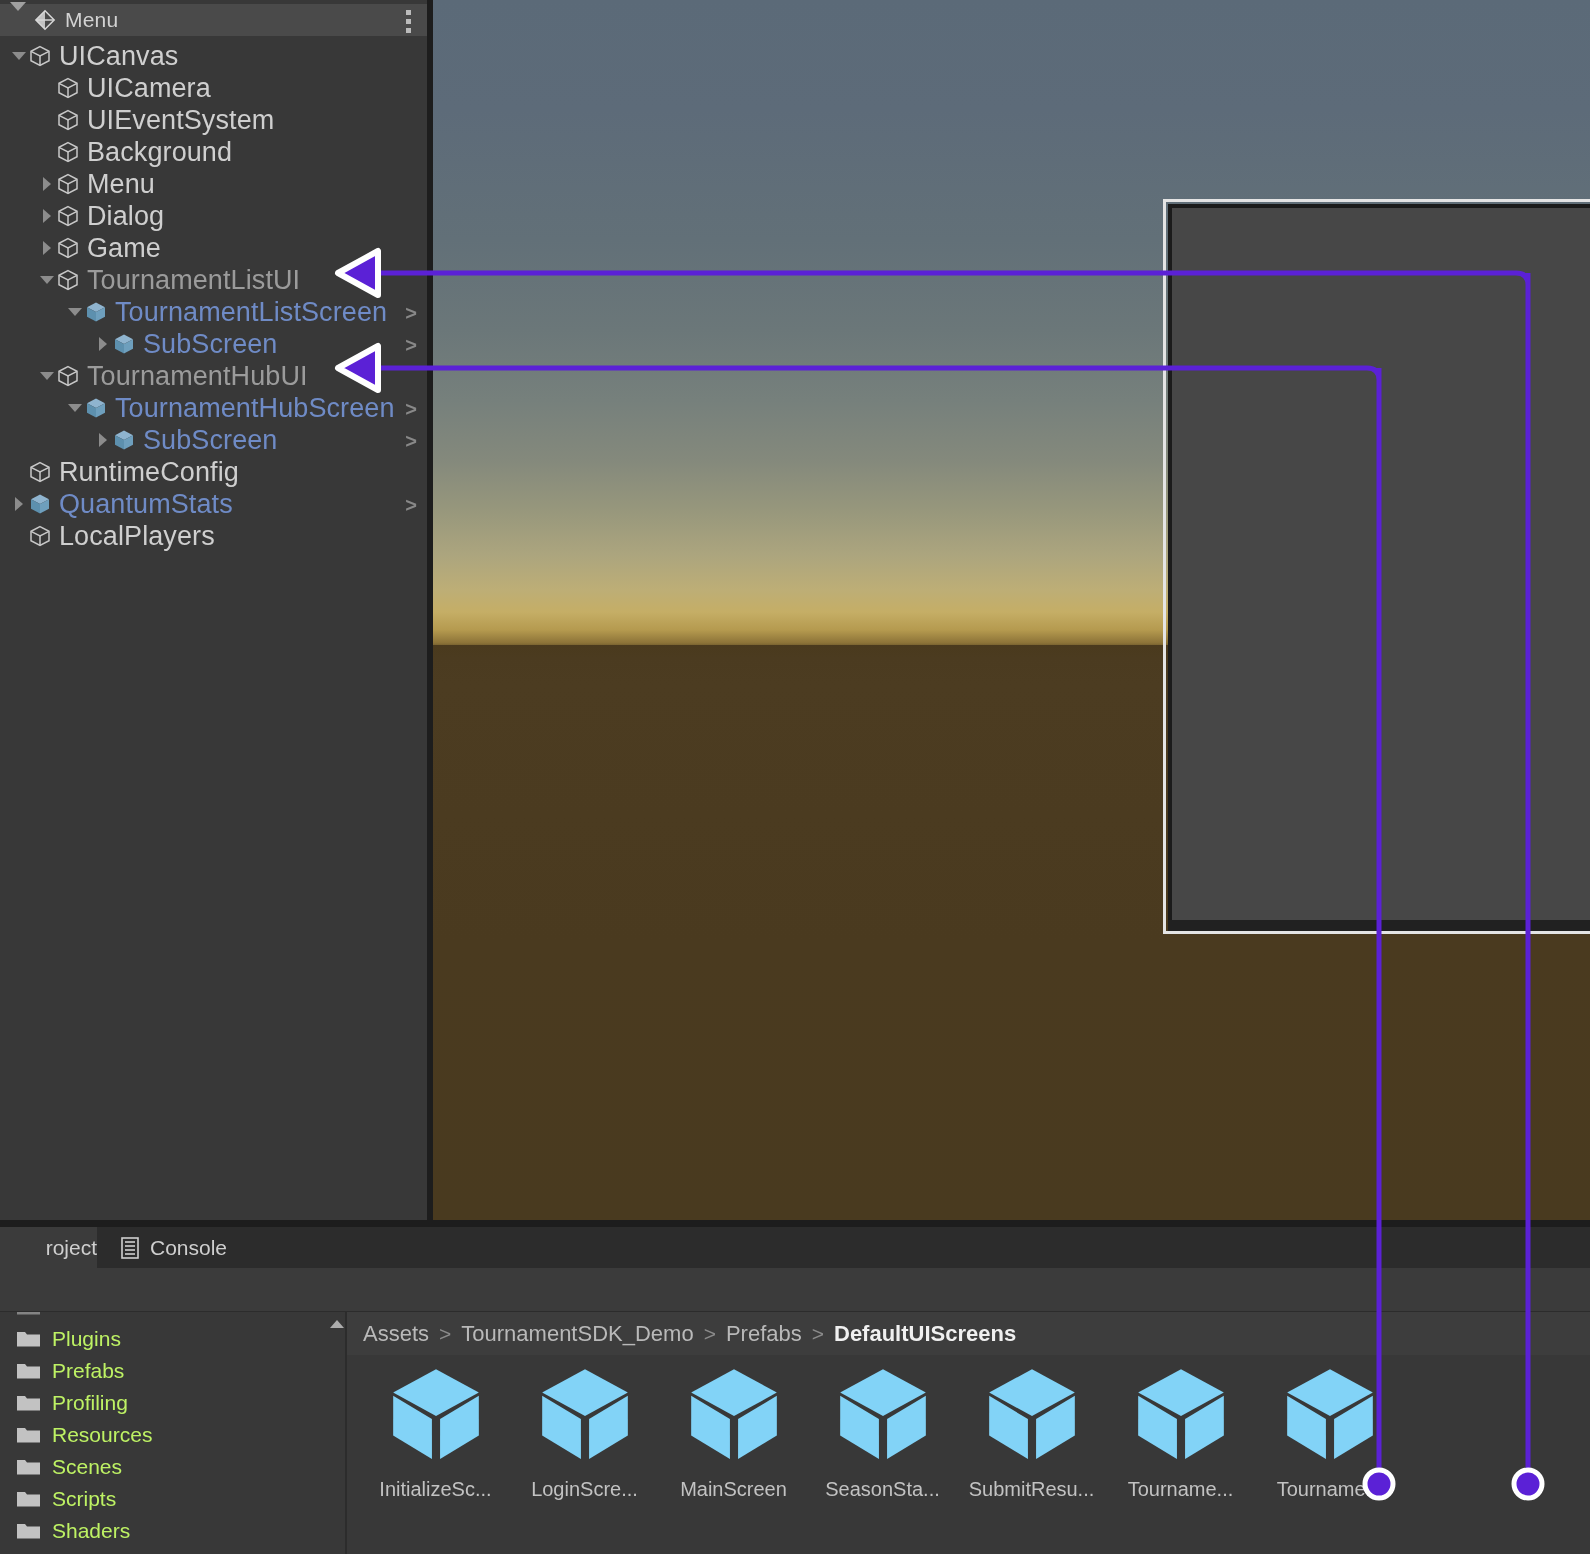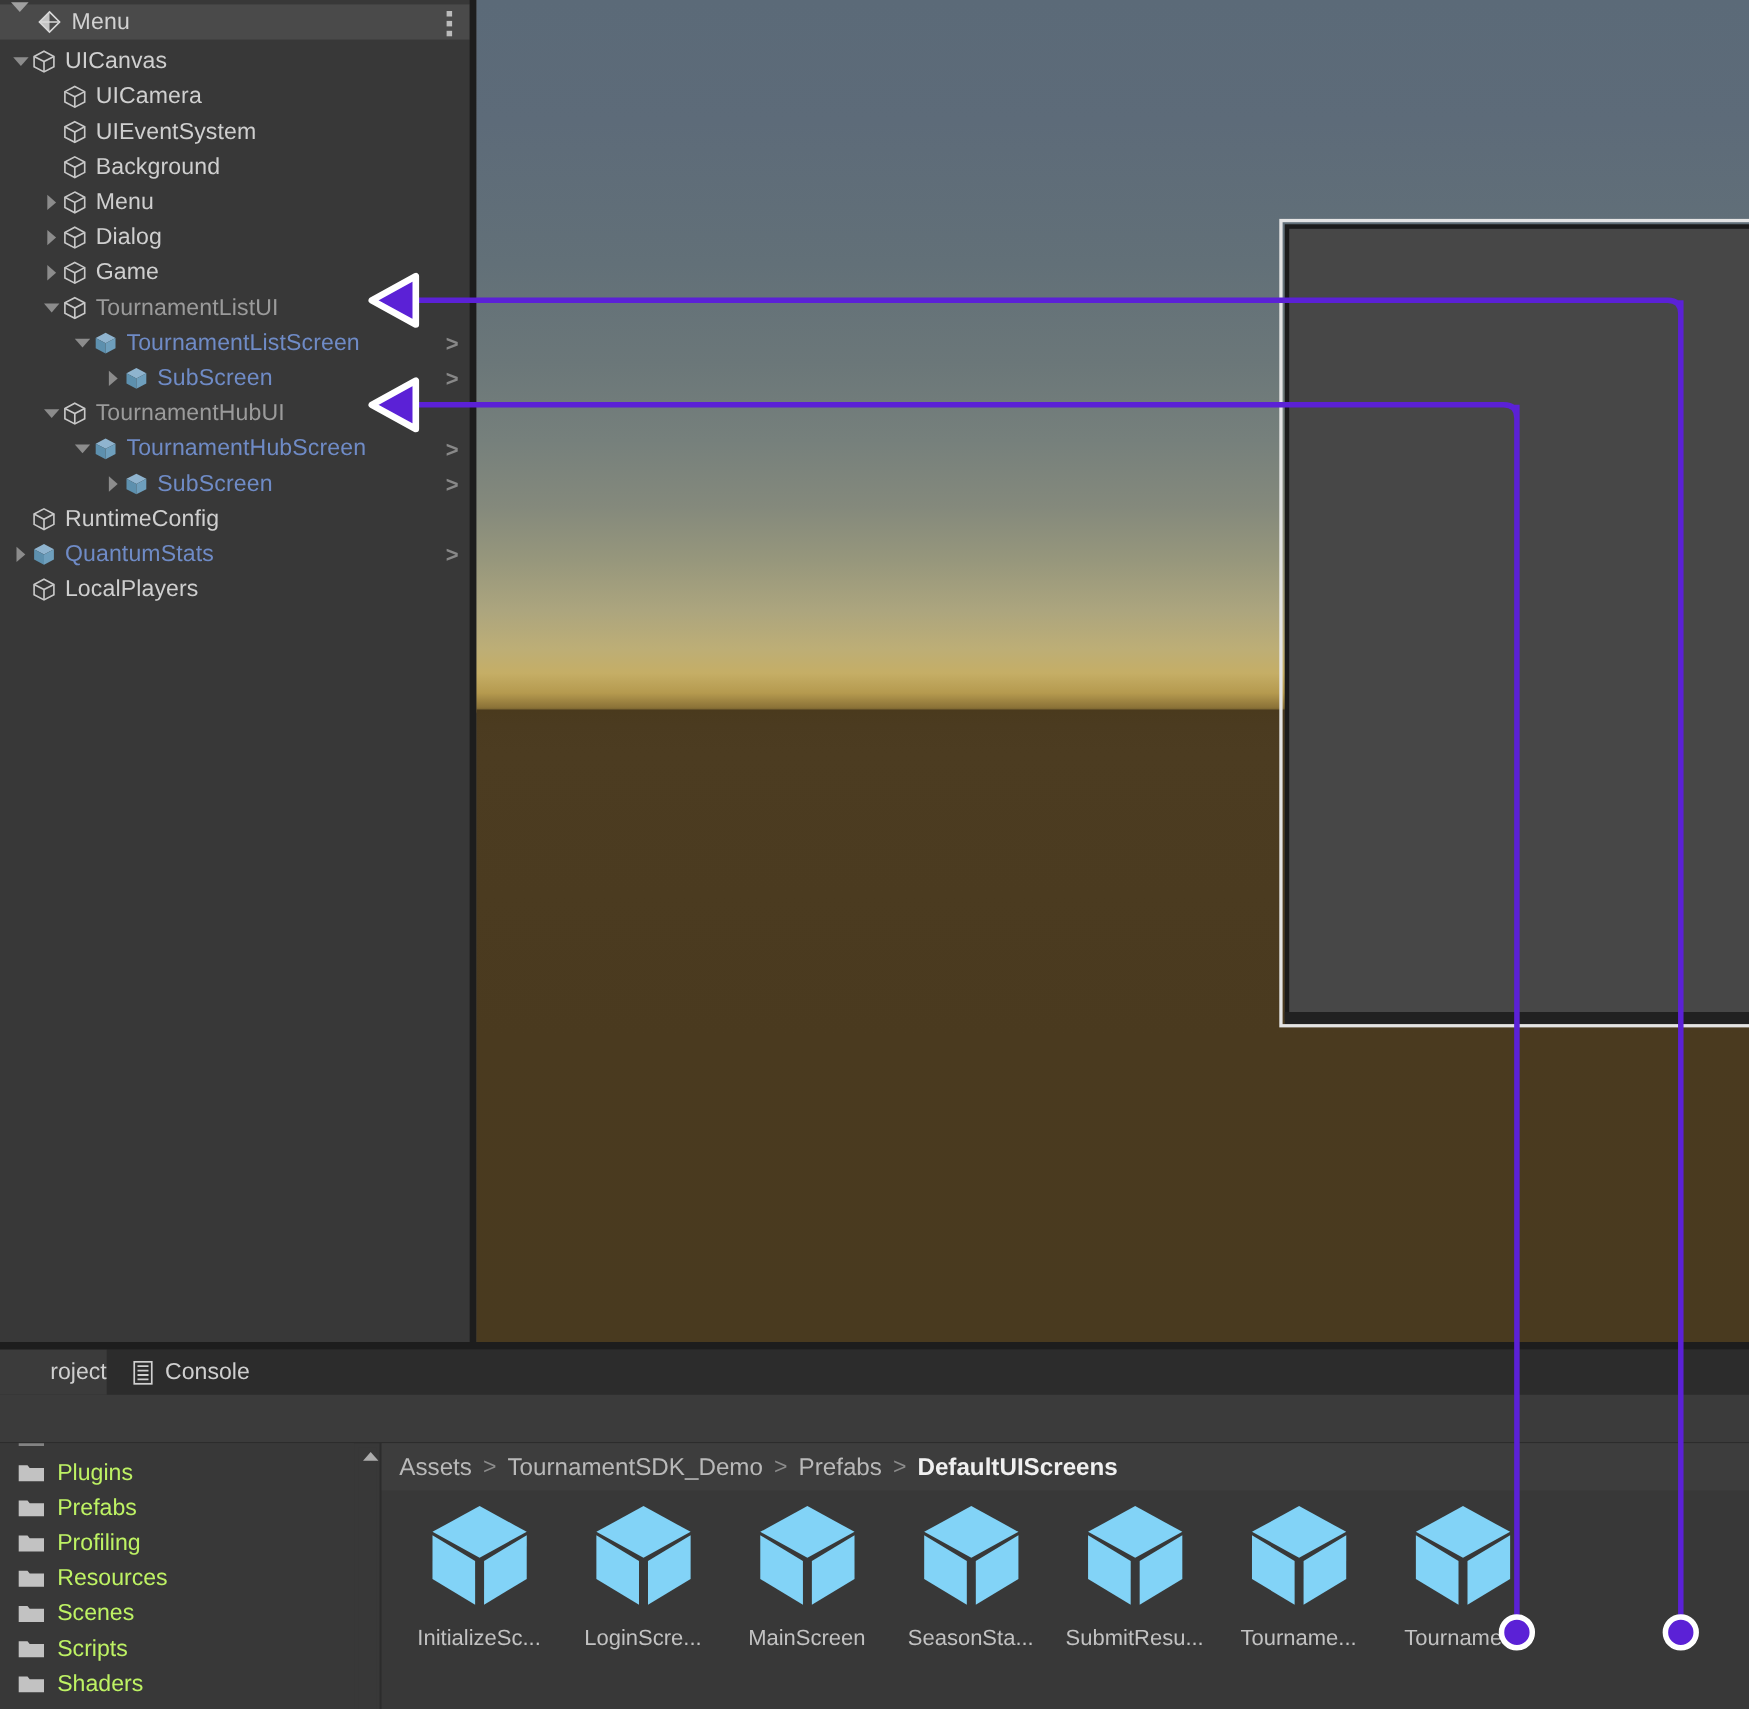--- a/index.html
+++ b/index.html
@@ -34,21 +34,21 @@
   #hier-title { margin-left:9px; color:#d2d2d2; font-size:21px; letter-spacing:.2px; }
   #hier-kebab { position:absolute; right:16px; top:6px; width:6px; }
   #hier-kebab i { display:block; width:5px;height:5px;background:#bbb;margin:0 auto 4px; }
 
   #hier-list { position:absolute; left:0; top:40px; width:427px; }
   .hrow { position:relative; height:32px; display:flex; align-items:center; }
   .hrow .tw { width:18px; height:18px; display:flex; align-items:center; justify-content:center; flex:0 0 18px;}
   .hrow .tw .caret-down { border-left-width:7px;border-right-width:7px;border-top-width:8px;border-top-color:#8c8c8c;}
   .hrow .tw .caret-right { border-top-width:7px;border-bottom-width:7px;border-left-width:8px;border-left-color:#8c8c8c;}
   .cube { width:24px;height:24px;flex:0 0 24px; }
-  .hlabel { margin-left:7px; font-size:21px; white-space:nowrap; letter-spacing:.1px;}
+  .hlabel { margin-left:7px; font-size:27px; white-space:nowrap; letter-spacing:.1px;}
   .lbl-normal { color:#cfcfcf; }
   .lbl-dim    { color:#9b9b9b; }
   .lbl-prefab { color:#6f8bc6; }
   .hchev { position:absolute; right:10px; top:6px; color:#888; font-size:20px; font-weight:600; }
 
   
   #scene-divider { position:absolute; left:427px; top:0; width:6px; height:1220px; background:#1d1d1d; }
   #scene {
     position:absolute; left:433px; top:0; width:1157px; height:1220px;
     overflow:hidden;

